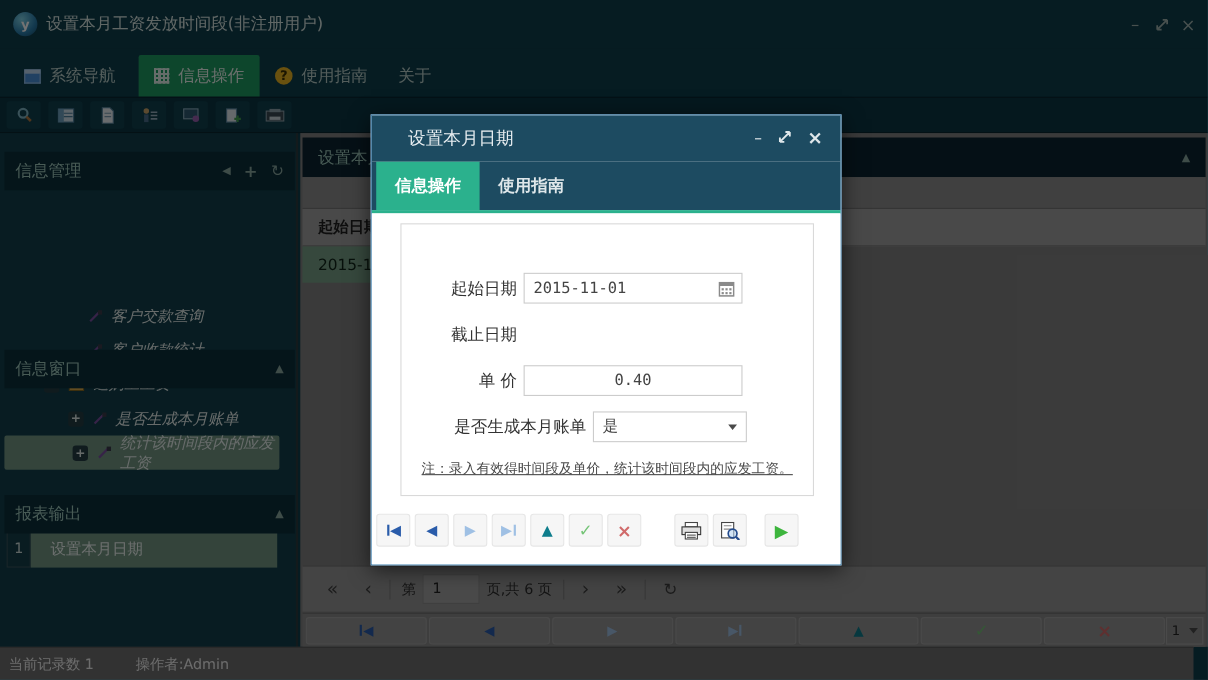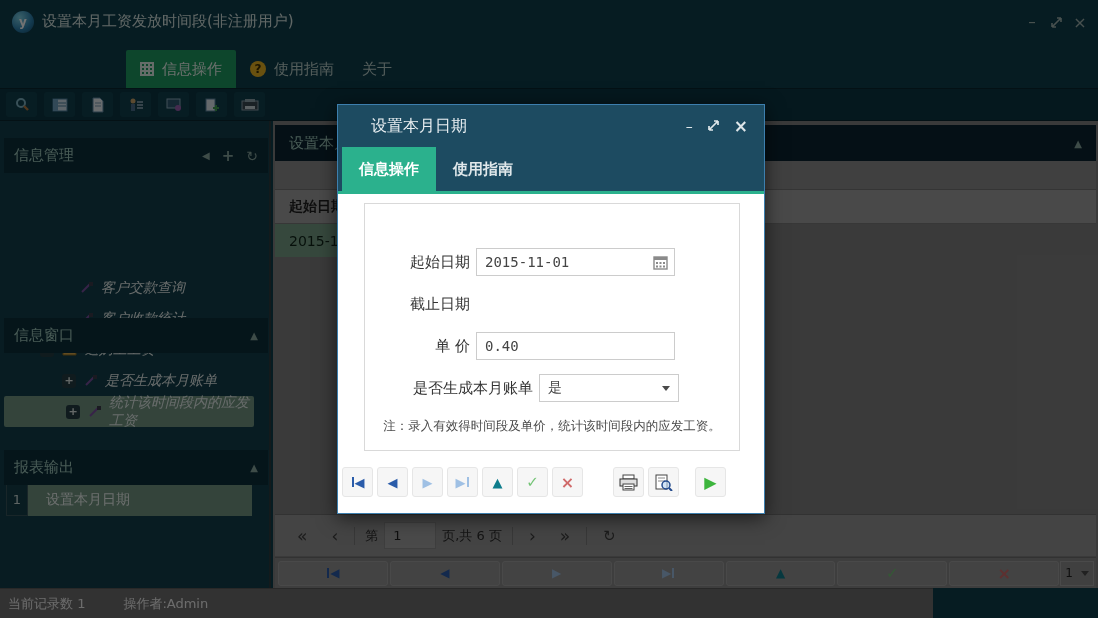--- a/index.html
+++ b/index.html
@@ -66,21 +66,21 @@
   .pginput{width:52px;height:27px;border:1px solid #8b8b8b;background:#a5a5a5;color:#222;font-size:13px;padding-left:8px;}
   .navbar{position:absolute;left:2px;top:436px;width:821px;height:31px;background:#8a8a8a;border-top:1px solid #6f6f6f;
           display:flex;align-items:center;padding:2px 2px 2px 2px;}
   .navcell{width:111px;height:25px;margin:0 1px;background:#949494;border:1px solid #a3a3a3;border-radius:3px;
            display:flex;align-items:center;justify-content:center;font-size:12px;}
   .pgselect{margin-left:auto;width:34px;height:25px;background:#8f8f8f;border:1px solid #a5a5a5;display:flex;align-items:center;
             justify-content:space-between;padding:0 4px;color:#222;font-size:12px;}
   .caret{width:0;height:0;border-left:4px solid transparent;border-right:4px solid transparent;border-top:5px solid #4a4a4a;}
 
   
-  .statusbar{left:0;top:588px;width:933px;height:30px;background:#6f6f6f;border-top:1px solid #5a5a5a;
+  .statusbar{left:0;top:588px;width:1085px;height:30px;background:#6f6f6f;border-top:1px solid #5a5a5a;
              display:flex;align-items:center;color:#efefef;font-size:13px;gap:38px;padding-left:8px;}
 
   
   .overlay{left:0;top:0;width:1098px;height:618px;background:rgba(0,0,0,0.55);z-index:50;}
 
   
   .dialog{left:337px;top:104px;width:428px;height:410px;z-index:100;background:#fff;
           border:1px solid #3d7fae;box-shadow:0 4px 18px rgba(0,0,0,0.6);}
   .dlg-titlebar{position:absolute;left:0;top:0;width:100%;height:42px;background:#1d4b61;color:#e8eef1;
                 display:flex;align-items:center;font-size:16px;padding-left:33px;}
@@ -91,25 +91,25 @@
   .dlg-tab.active{background:#2bb18d;color:#fff;}
   .dlg-underline{position:absolute;left:0;top:86px;width:100%;height:3px;background:#2bb18d;}
   .dlg-body{position:absolute;left:0;top:89px;width:100%;height:319px;background:#fff;}
   .formbox{position:absolute;left:26px;top:9px;width:376px;height:248px;border:1px solid #d9d9d9;padding:44px 10px 0 10px;}
   .frow{display:flex;align-items:center;margin-bottom:14px;height:28px;}
   .flabel{text-align:right;color:#333;font-size:15px;margin-right:6px;}
   .w95{width:95px;} .w158{width:158px;}
   .finput{position:relative;width:199px;height:28px;border:1px solid #ccc;display:flex;align-items:center;}
   .finput input{border:none;outline:none;width:100%;height:100%;padding:0 26px 0 8px;font-size:14px;color:#444;
                 font-family:"DejaVu Sans Mono",monospace;background:transparent;}
-  .finput input.num{text-align:left;padding:0 8px;}
+  .finput input.num{text-align:center;padding:0 8px;}
   .calico{position:absolute;right:6px;top:6px;}
   .fselect{width:140px;height:28px;border:1px solid #ccc;display:flex;align-items:center;justify-content:space-between;
            padding:0 8px;font-size:14px;color:#444;}
-  .fnote{margin-top:16px;text-align:center;font-size:12.5px;color:#4a4a4a;}
+  .fnote{margin-top:16px;text-align:center;font-size:12.5px;color:#4a4a4a;text-decoration:underline;}
   .dlg-btns{position:absolute;left:4px;top:273px;display:flex;align-items:center;}
   .dbtn{width:31px;height:30px;background:#f6f6f6;border:1px solid #e6e6e6;border-radius:3px;margin-right:4px;
         display:flex;align-items:center;justify-content:center;font-size:13px;}
   .vbar{display:inline-block;width:2px;height:10px;margin:0 1px;}
   .c-blue{color:#2a5caa;} .bg-blue{background:#2a5caa;}
   .c-lblue{color:#9fc0e4;} .bg-lblue{background:#9fc0e4;}
   .c-teal{color:#0e7d8c;} .c-green{color:#74c476;font-size:15px;font-weight:bold;}
   .c-red{color:#d06a6a;font-size:16px;font-weight:bold;}
   .c-play{color:#3db53d;font-size:16px;}
   .gap26{margin-left:26px;} .gap12{margin-left:12px;}
@@ -125,20 +125,24 @@
     <div class="abs winctrl wc-min">–</div>
     <div class="abs winctrl wc-rest">
       <svg width="13" height="13" viewBox="0 0 13 13">
         <path d="M2 11 L11 2 M2 11 l4 0 M2 11 l0 -4 M11 2 l-4 0 M11 2 l0 4" stroke="#9fb3af" stroke-width="1.6" fill="none"></path>
       </svg>
     </div>
     <div class="abs winctrl wc-close">×</div>
   </div>
 
   <div class="abs menubar">
+    <div class="abs menuitem mi-nav">
+      <span class="micon-win"></span>
+      <span>系统导航</span>
+    </div>
     <div class="abs menuitem mi-info">
       <span class="micon-grid"></span>
       <span>信息操作</span>
     </div>
     <div class="abs menuitem mi-guide">
       <span class="micon-help">?</span>
       <span>使用指南</span>
     </div>
     <div class="abs menuitem mi-about">
       <span>关于</span>

